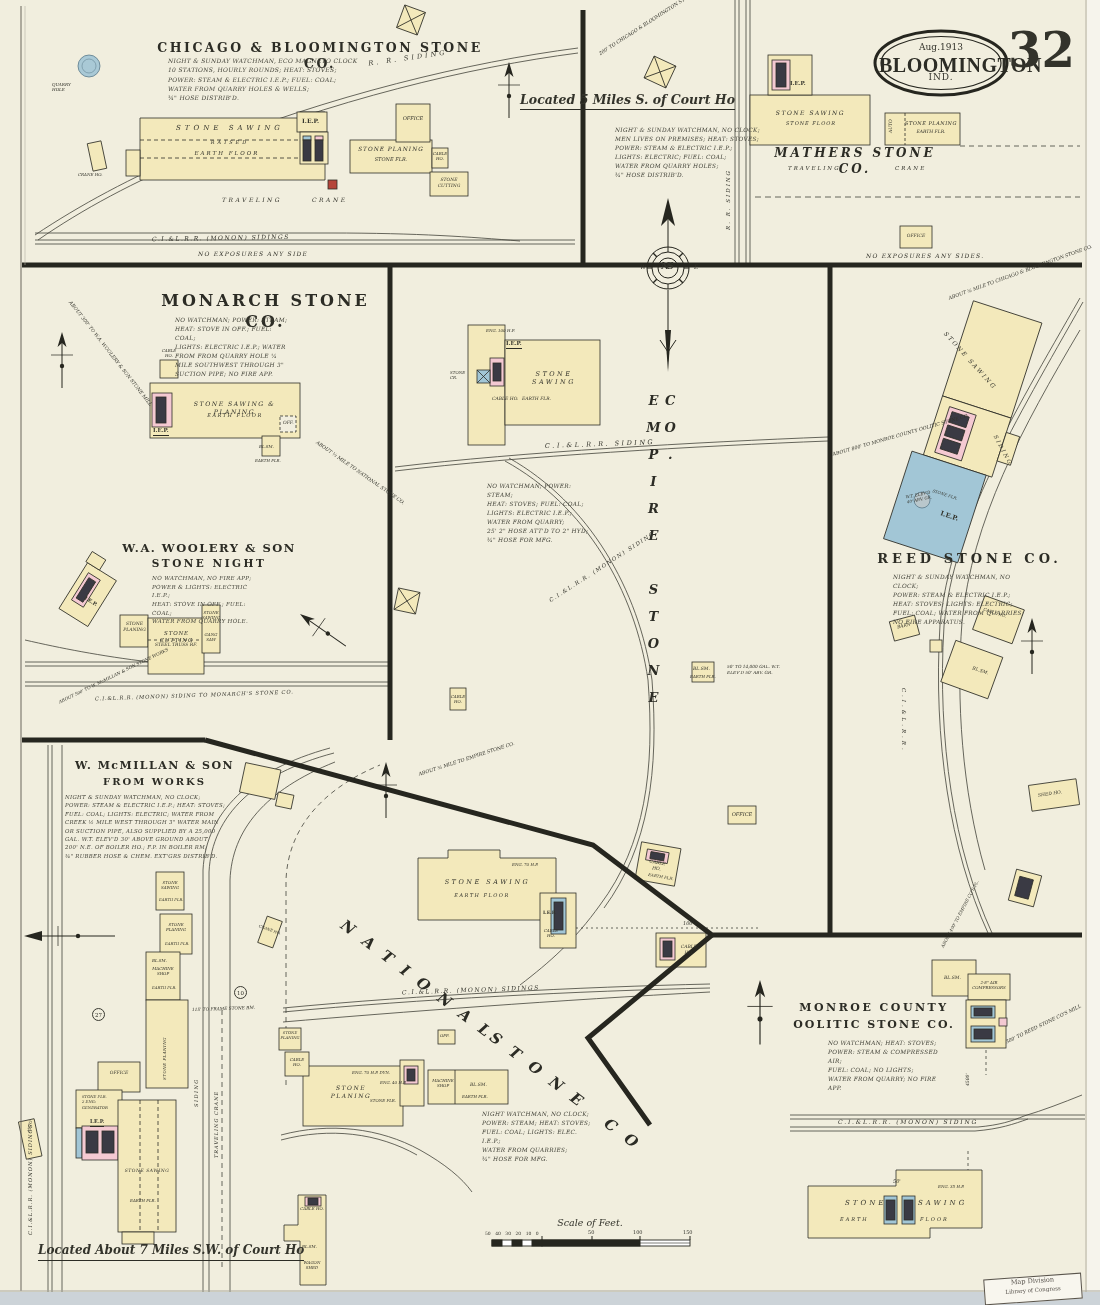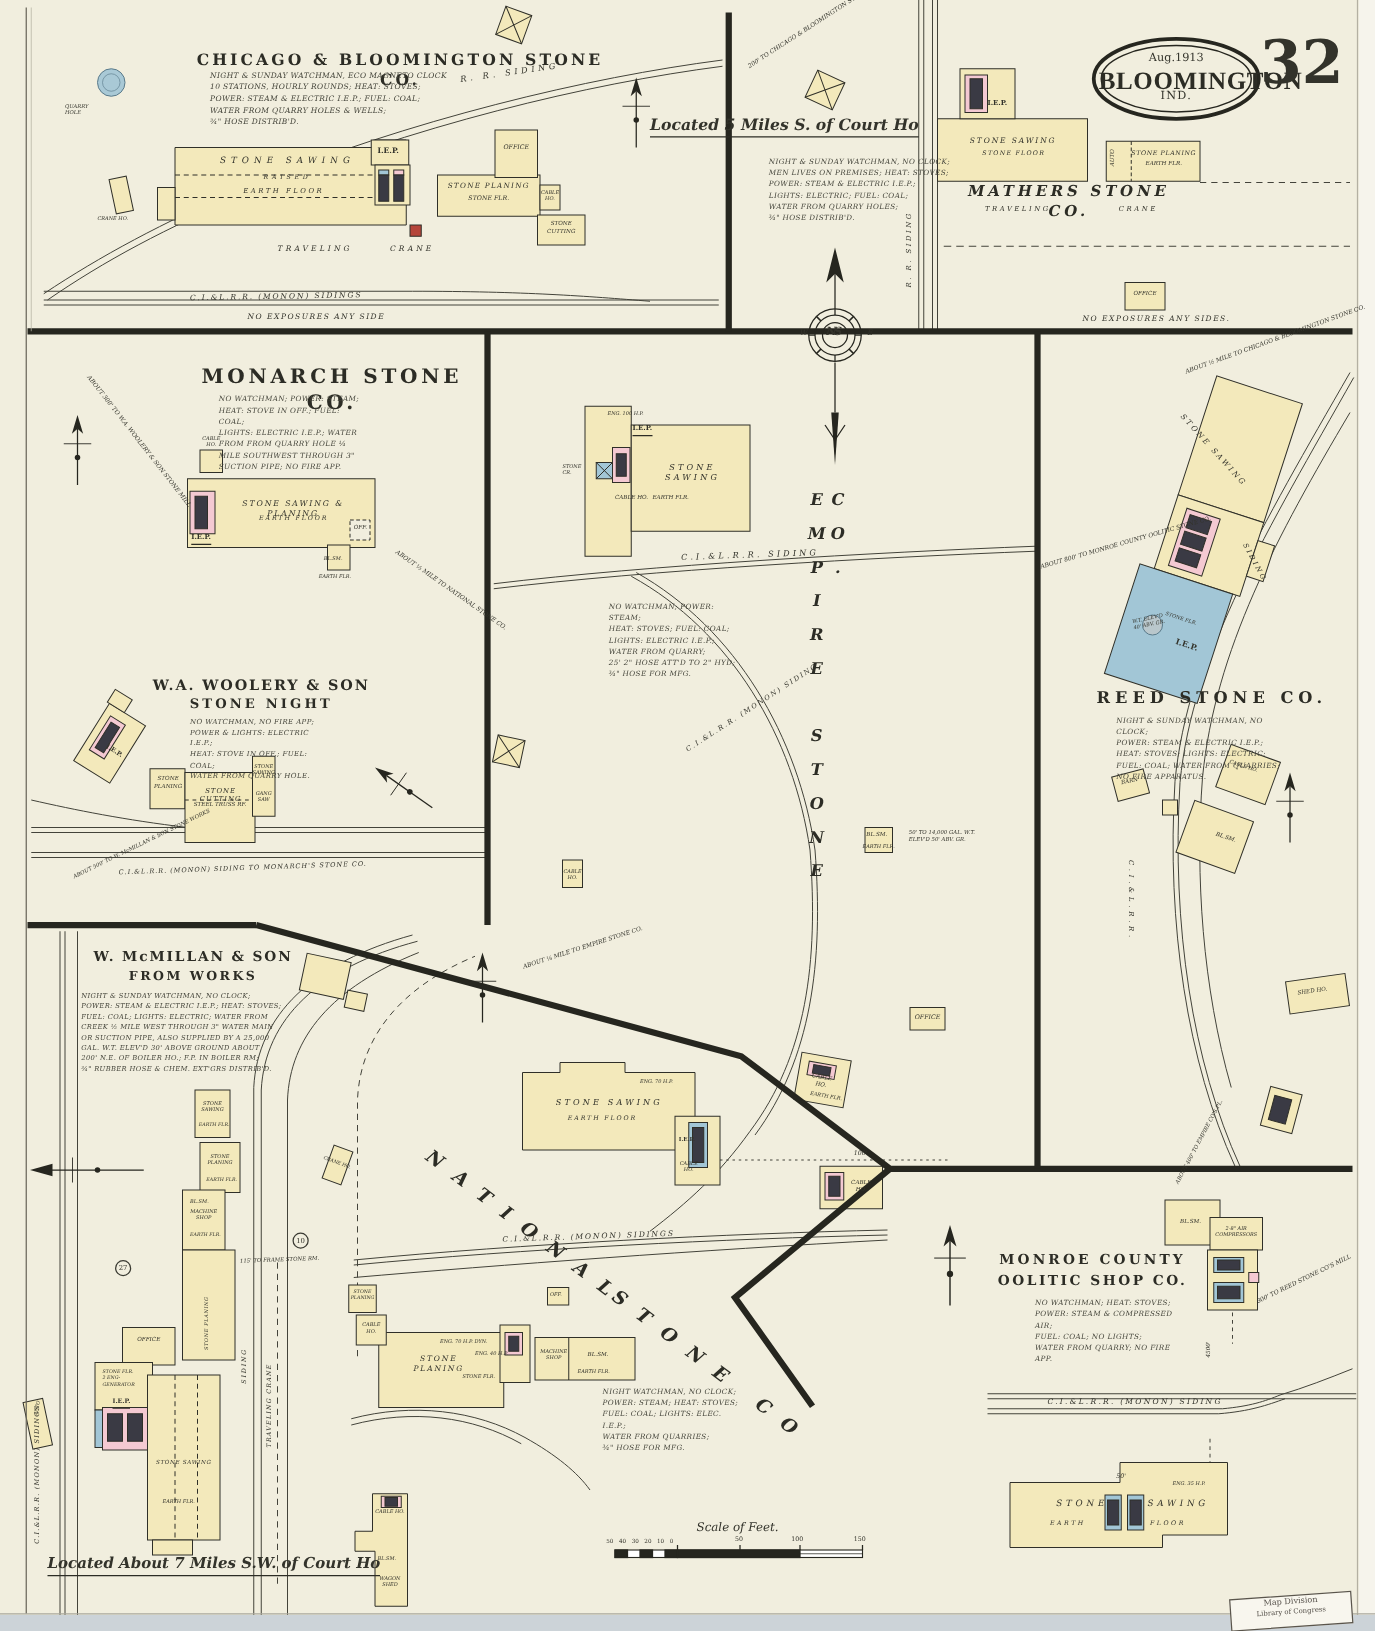--- a/index.html
+++ b/index.html
@@ -390,21 +390,21 @@
 
 <div class="lbl it b nw" style="left:348px;top:916px;font-size:15px;letter-spacing:13px;transform:rotate(37deg);transform-origin:0 0;color:#2c2c25;">NATIONAL</div>
 <div class="lbl it b nw" style="left:497px;top:1028px;font-size:15px;letter-spacing:13px;transform:rotate(37deg);transform-origin:0 0;color:#2c2c25;">STONE CO</div>
 <div class="lbl note" style="left:482px;top:1110px;width:112px;font-size:5.8px;">NIGHT WATCHMAN, NO CLOCK;
 POWER: STEAM; HEAT: STOVES;
 FUEL: COAL; LIGHTS: ELEC. I.E.P.;
 WATER FROM QUARRIES;
 ¾" HOSE FOR MFG.</div>
 
 <div class="lbl ctr name" style="left:798px;top:1001px;width:152px;font-size:11px;letter-spacing:2.5px;">MONROE COUNTY</div>
-<div class="lbl ctr name" style="left:792px;top:1018px;width:164px;font-size:11px;letter-spacing:2px;">OOLITIC SHOP CO.</div>
+<div class="lbl ctr name" style="left:792px;top:1018px;width:164px;font-size:11px;letter-spacing:2px;">OOLITIC STONE CO.</div>
 <div class="lbl note" style="left:828px;top:1039px;width:118px;font-size:5.8px;">NO WATCHMAN; HEAT: STOVES;
 POWER: STEAM &amp; COMPRESSED AIR;
 FUEL: COAL; NO LIGHTS;
 WATER FROM QUARRY; NO FIRE APP.</div>
 
 <div class="lbl it nw" style="left:368px;top:54px;font-size:6.5px;letter-spacing:3px;transform:rotate(-8deg);">R. R. SIDING</div>
 <div class="lbl it nw" style="left:152px;top:234px;font-size:6px;letter-spacing:1.5px;transform:rotate(-1deg);">C.I.&amp;L.R.R. (MONON) SIDINGS</div>
 <div class="lbl it vup" style="left:725px;top:118px;height:112px;font-size:5.5px;letter-spacing:2px;">R. R. SIDING</div>
 <div class="lbl it nw" style="left:545px;top:440px;font-size:6.5px;letter-spacing:2.5px;transform:rotate(-2deg);">C.I.&amp;L.R.R. SIDING</div>
 <div class="lbl it nw" style="left:548px;top:598px;font-size:5.5px;letter-spacing:1.5px;transform:rotate(-33deg);transform-origin:0 0;">C.I.&amp;L.R.R. (MONON) SIDING</div>

